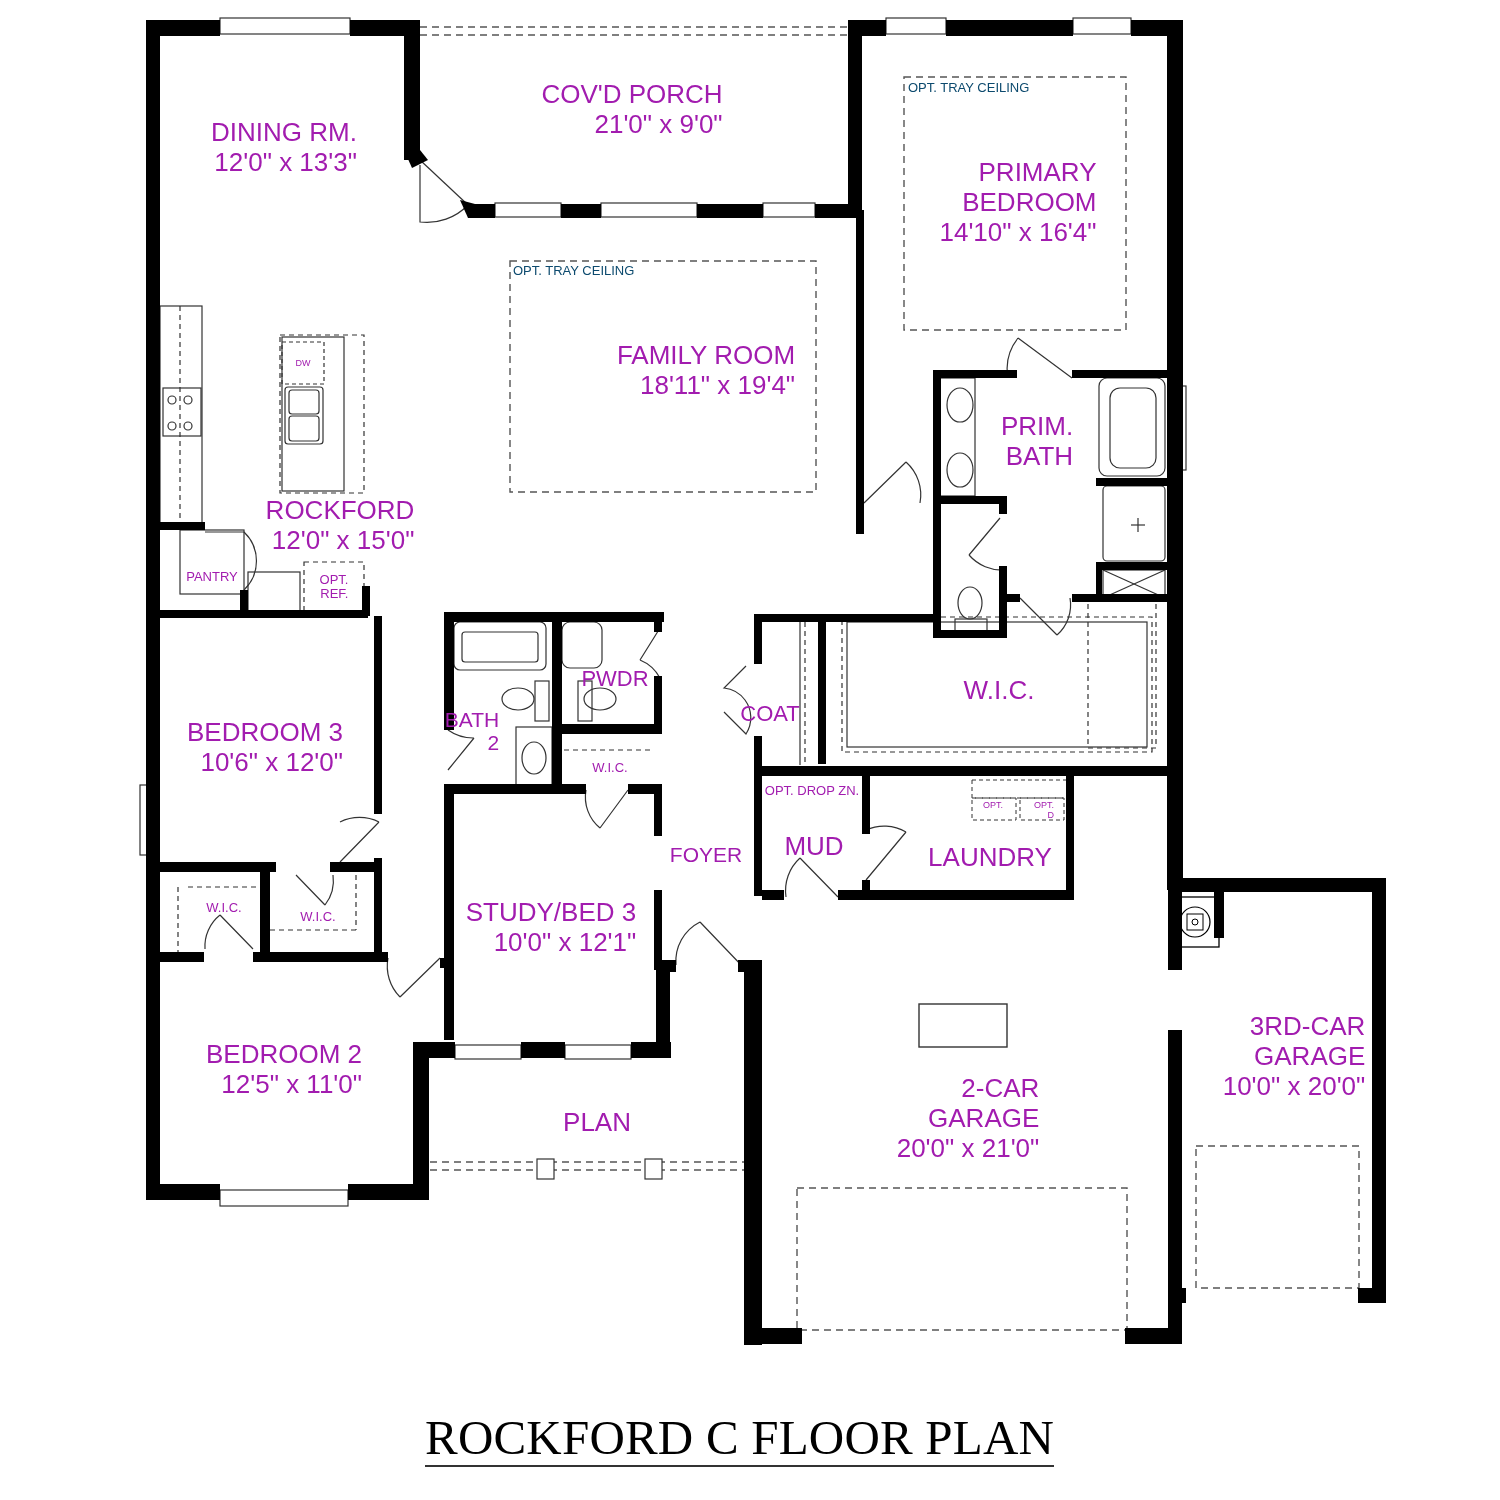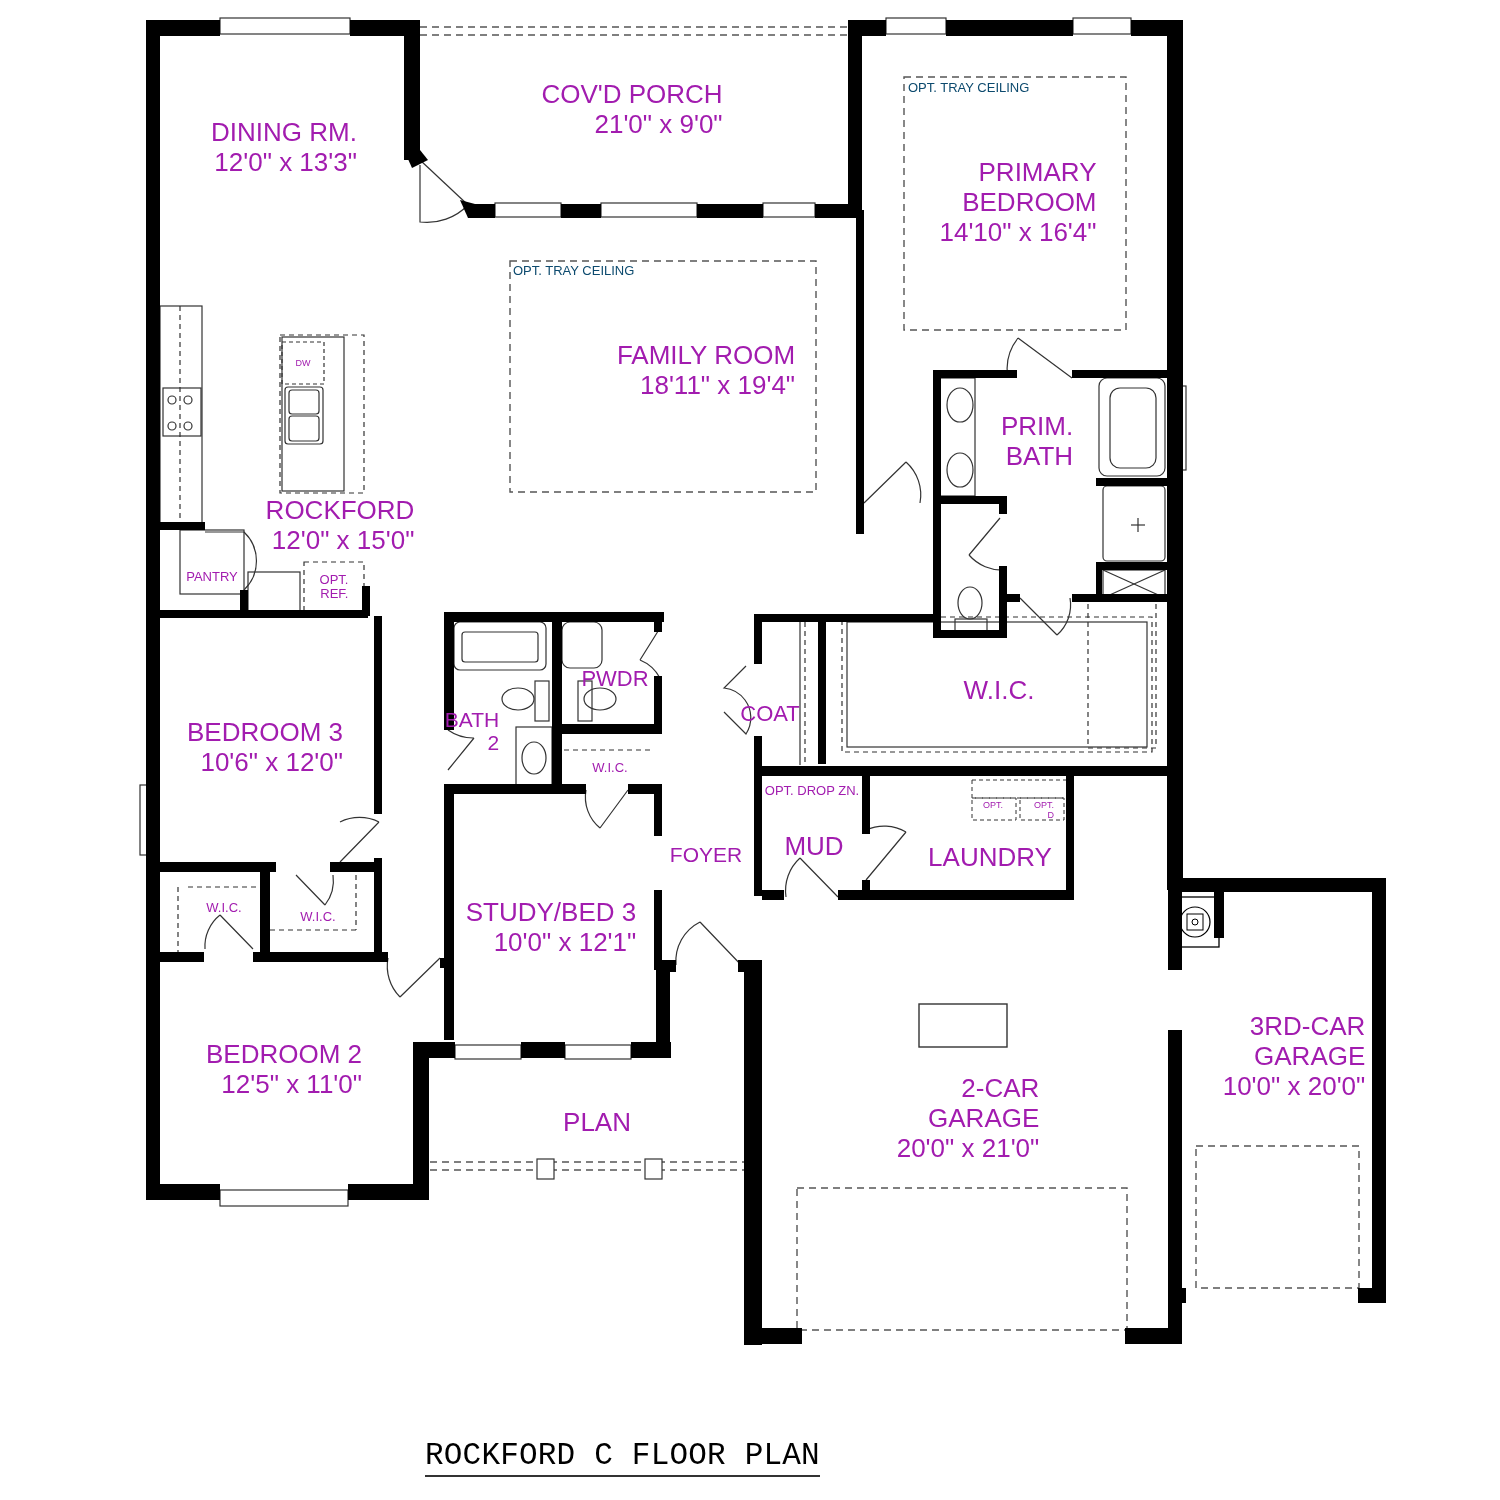--- a/index.html
+++ b/index.html
@@ -5,21 +5,21 @@
   html,body{margin:0;padding:0;background:#ffffff;}
   body{width:1500px;height:1500px;position:relative;overflow:hidden;font-family:"Liberation Sans",sans-serif;color:#000;}
   #plan{position:absolute;left:0;top:0;width:1500px;height:1500px;}
   .lbl{position:absolute;text-align:right;font-family:"Liberation Sans",sans-serif;line-height:1.15;color:#a21caf;white-space:nowrap;transform:translateX(-50%);}
   .big{font-size:26px;}
   .med{font-size:21px;}
   .sm{font-size:22px;}
   .xs{font-size:13px;}
   .xxs{font-size:9px;}
   .note{position:absolute;font-size:13px;font-family:"Liberation Sans",sans-serif;color:#0c4a6e;white-space:nowrap;}
-  .title{position:absolute;left:425px;top:1412px;font-size:31px;font-family:Liberation Mono, monospace;border-bottom:2px solid #333;line-height:1.05;padding-bottom:2px;letter-spacing:0.2px;margin-top:28px;}
+  .title{position:absolute;left:425px;top:1412px;font-size:49px;font-family:Liberation Serif, serif;border-bottom:2px solid #333;line-height:1.05;padding-bottom:2px;letter-spacing:0.2px;}
 </style>
 </head>
 <body>
 
 <svg id="plan" width="1500" height="1500" viewBox="0 0 1500 1500" xmlns="http://www.w3.org/2000/svg">
 
   <g fill="none" stroke="#555" stroke-width="1.4" stroke-dasharray="7,5">
     <rect x="904" y="77" width="222" height="253"></rect>
     <rect x="510" y="261" width="306" height="231"></rect>
     <rect x="797" y="1188" width="330" height="142"></rect>

